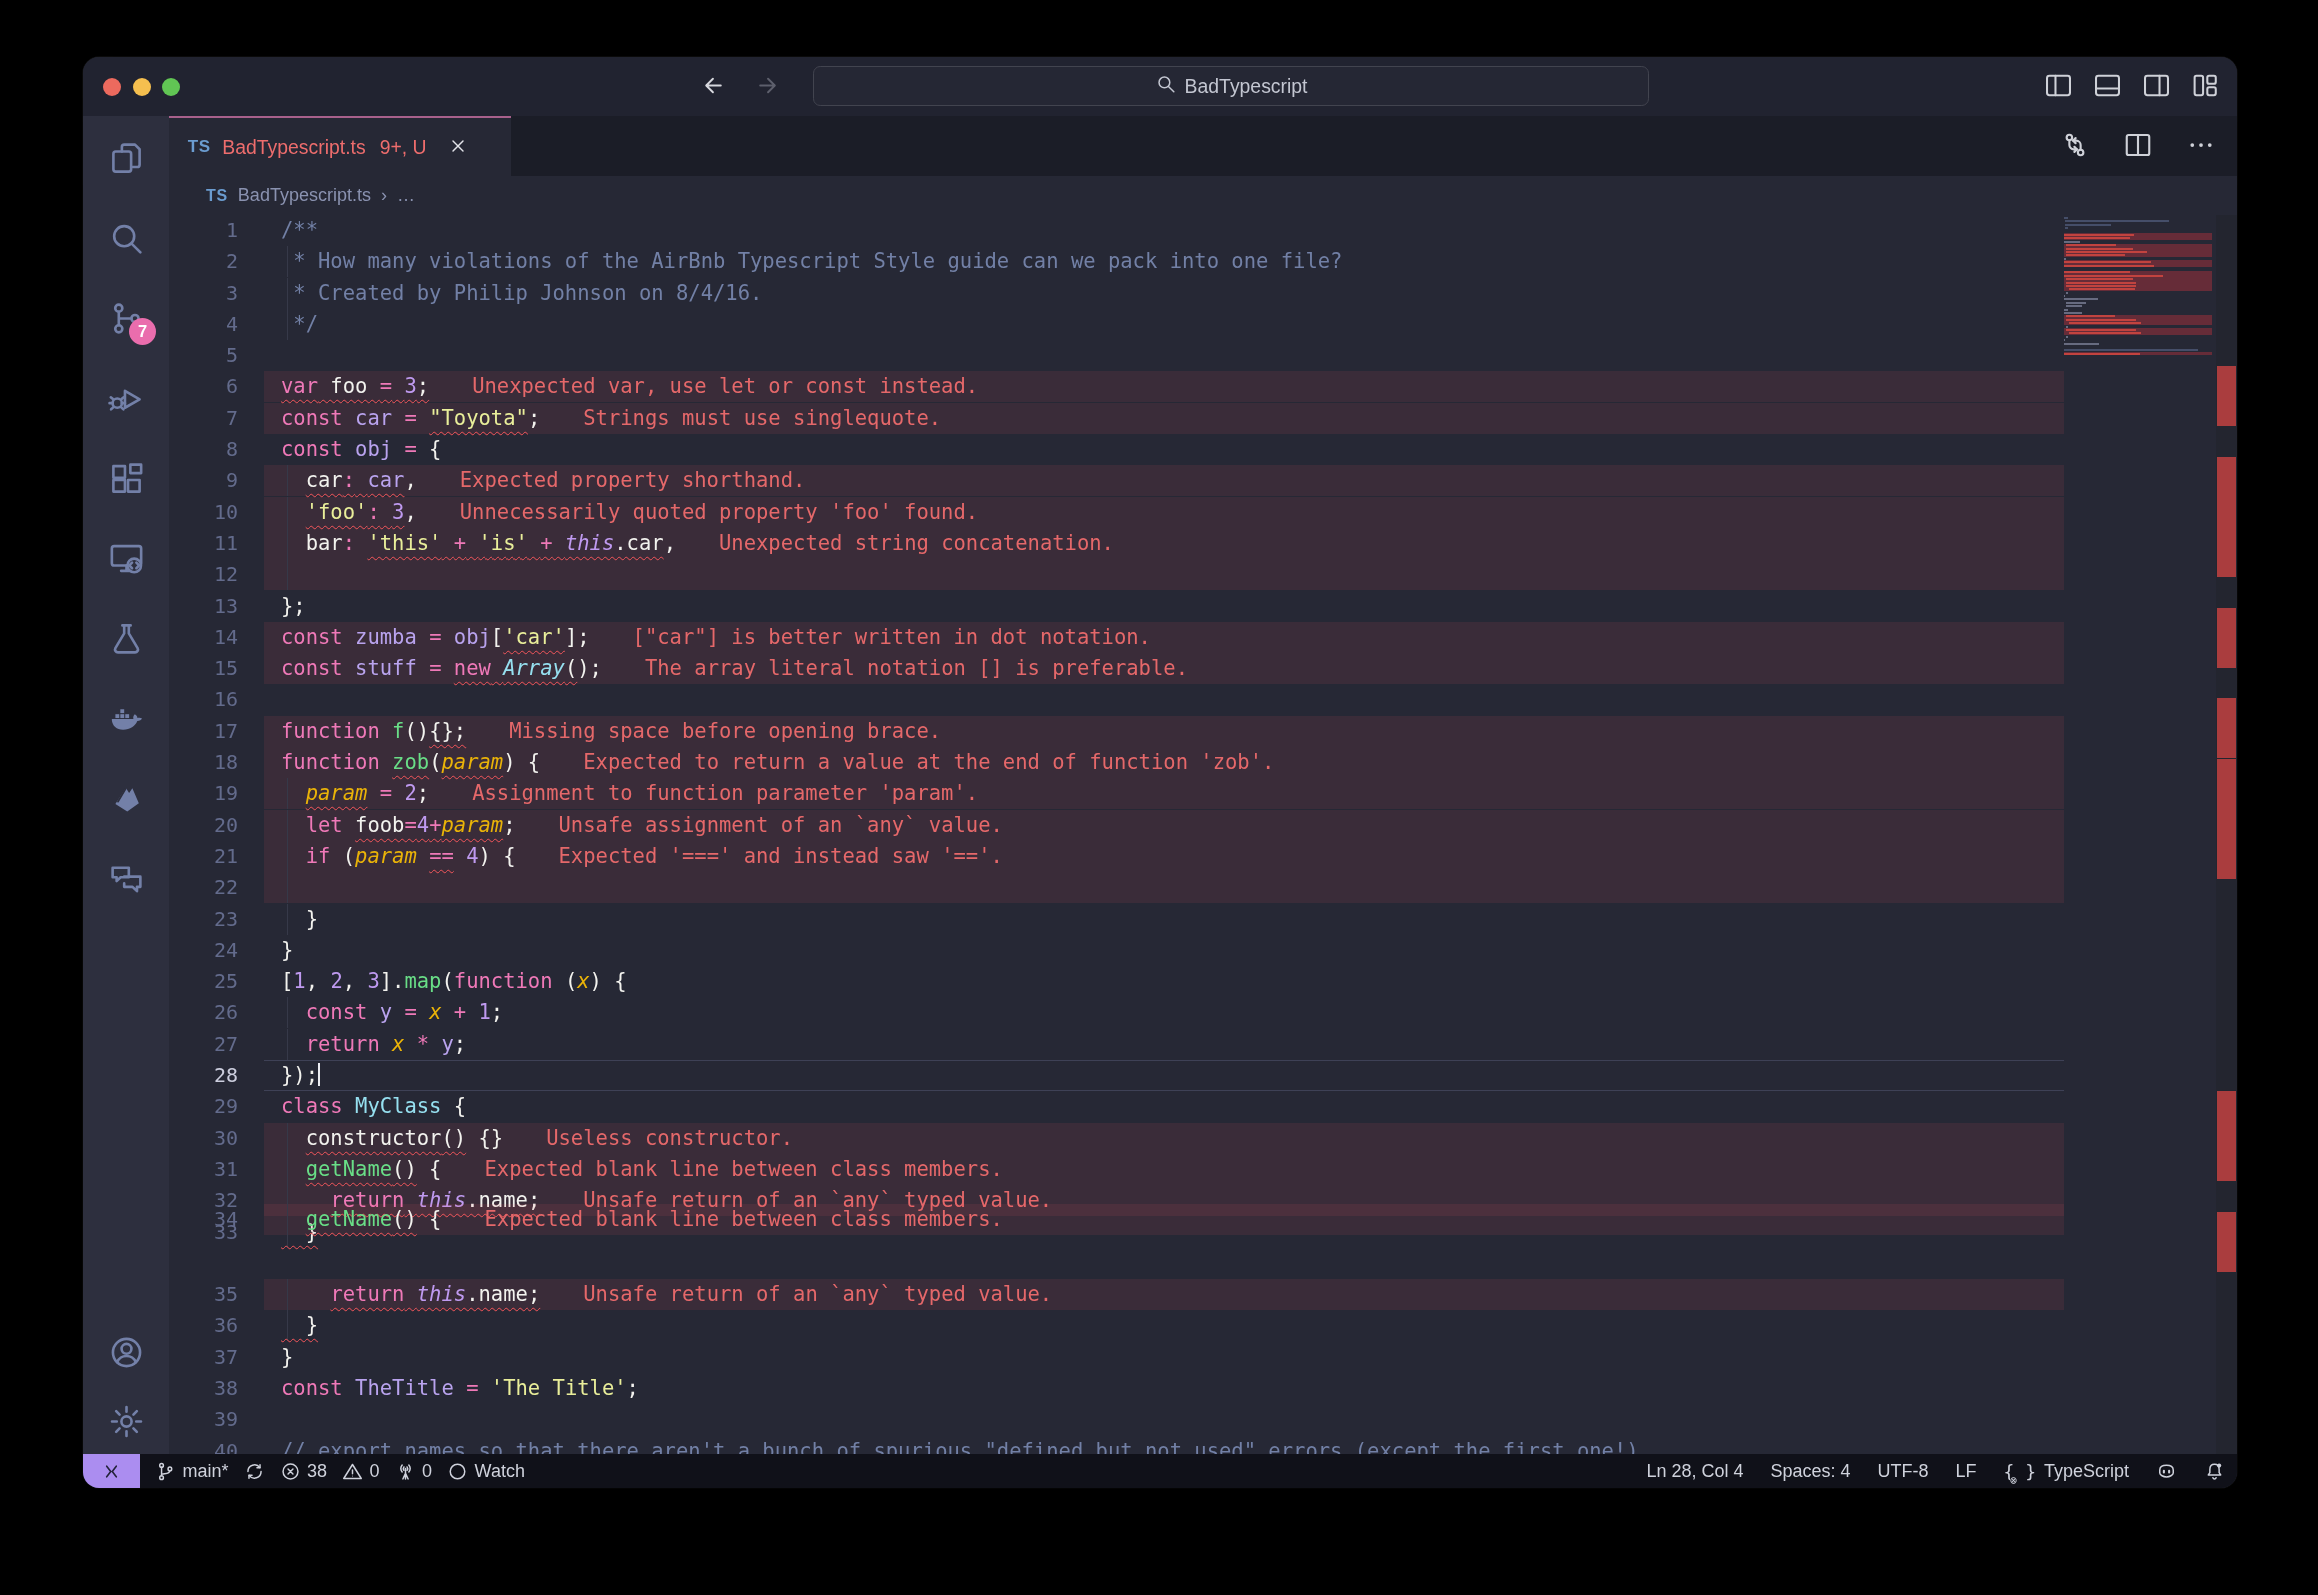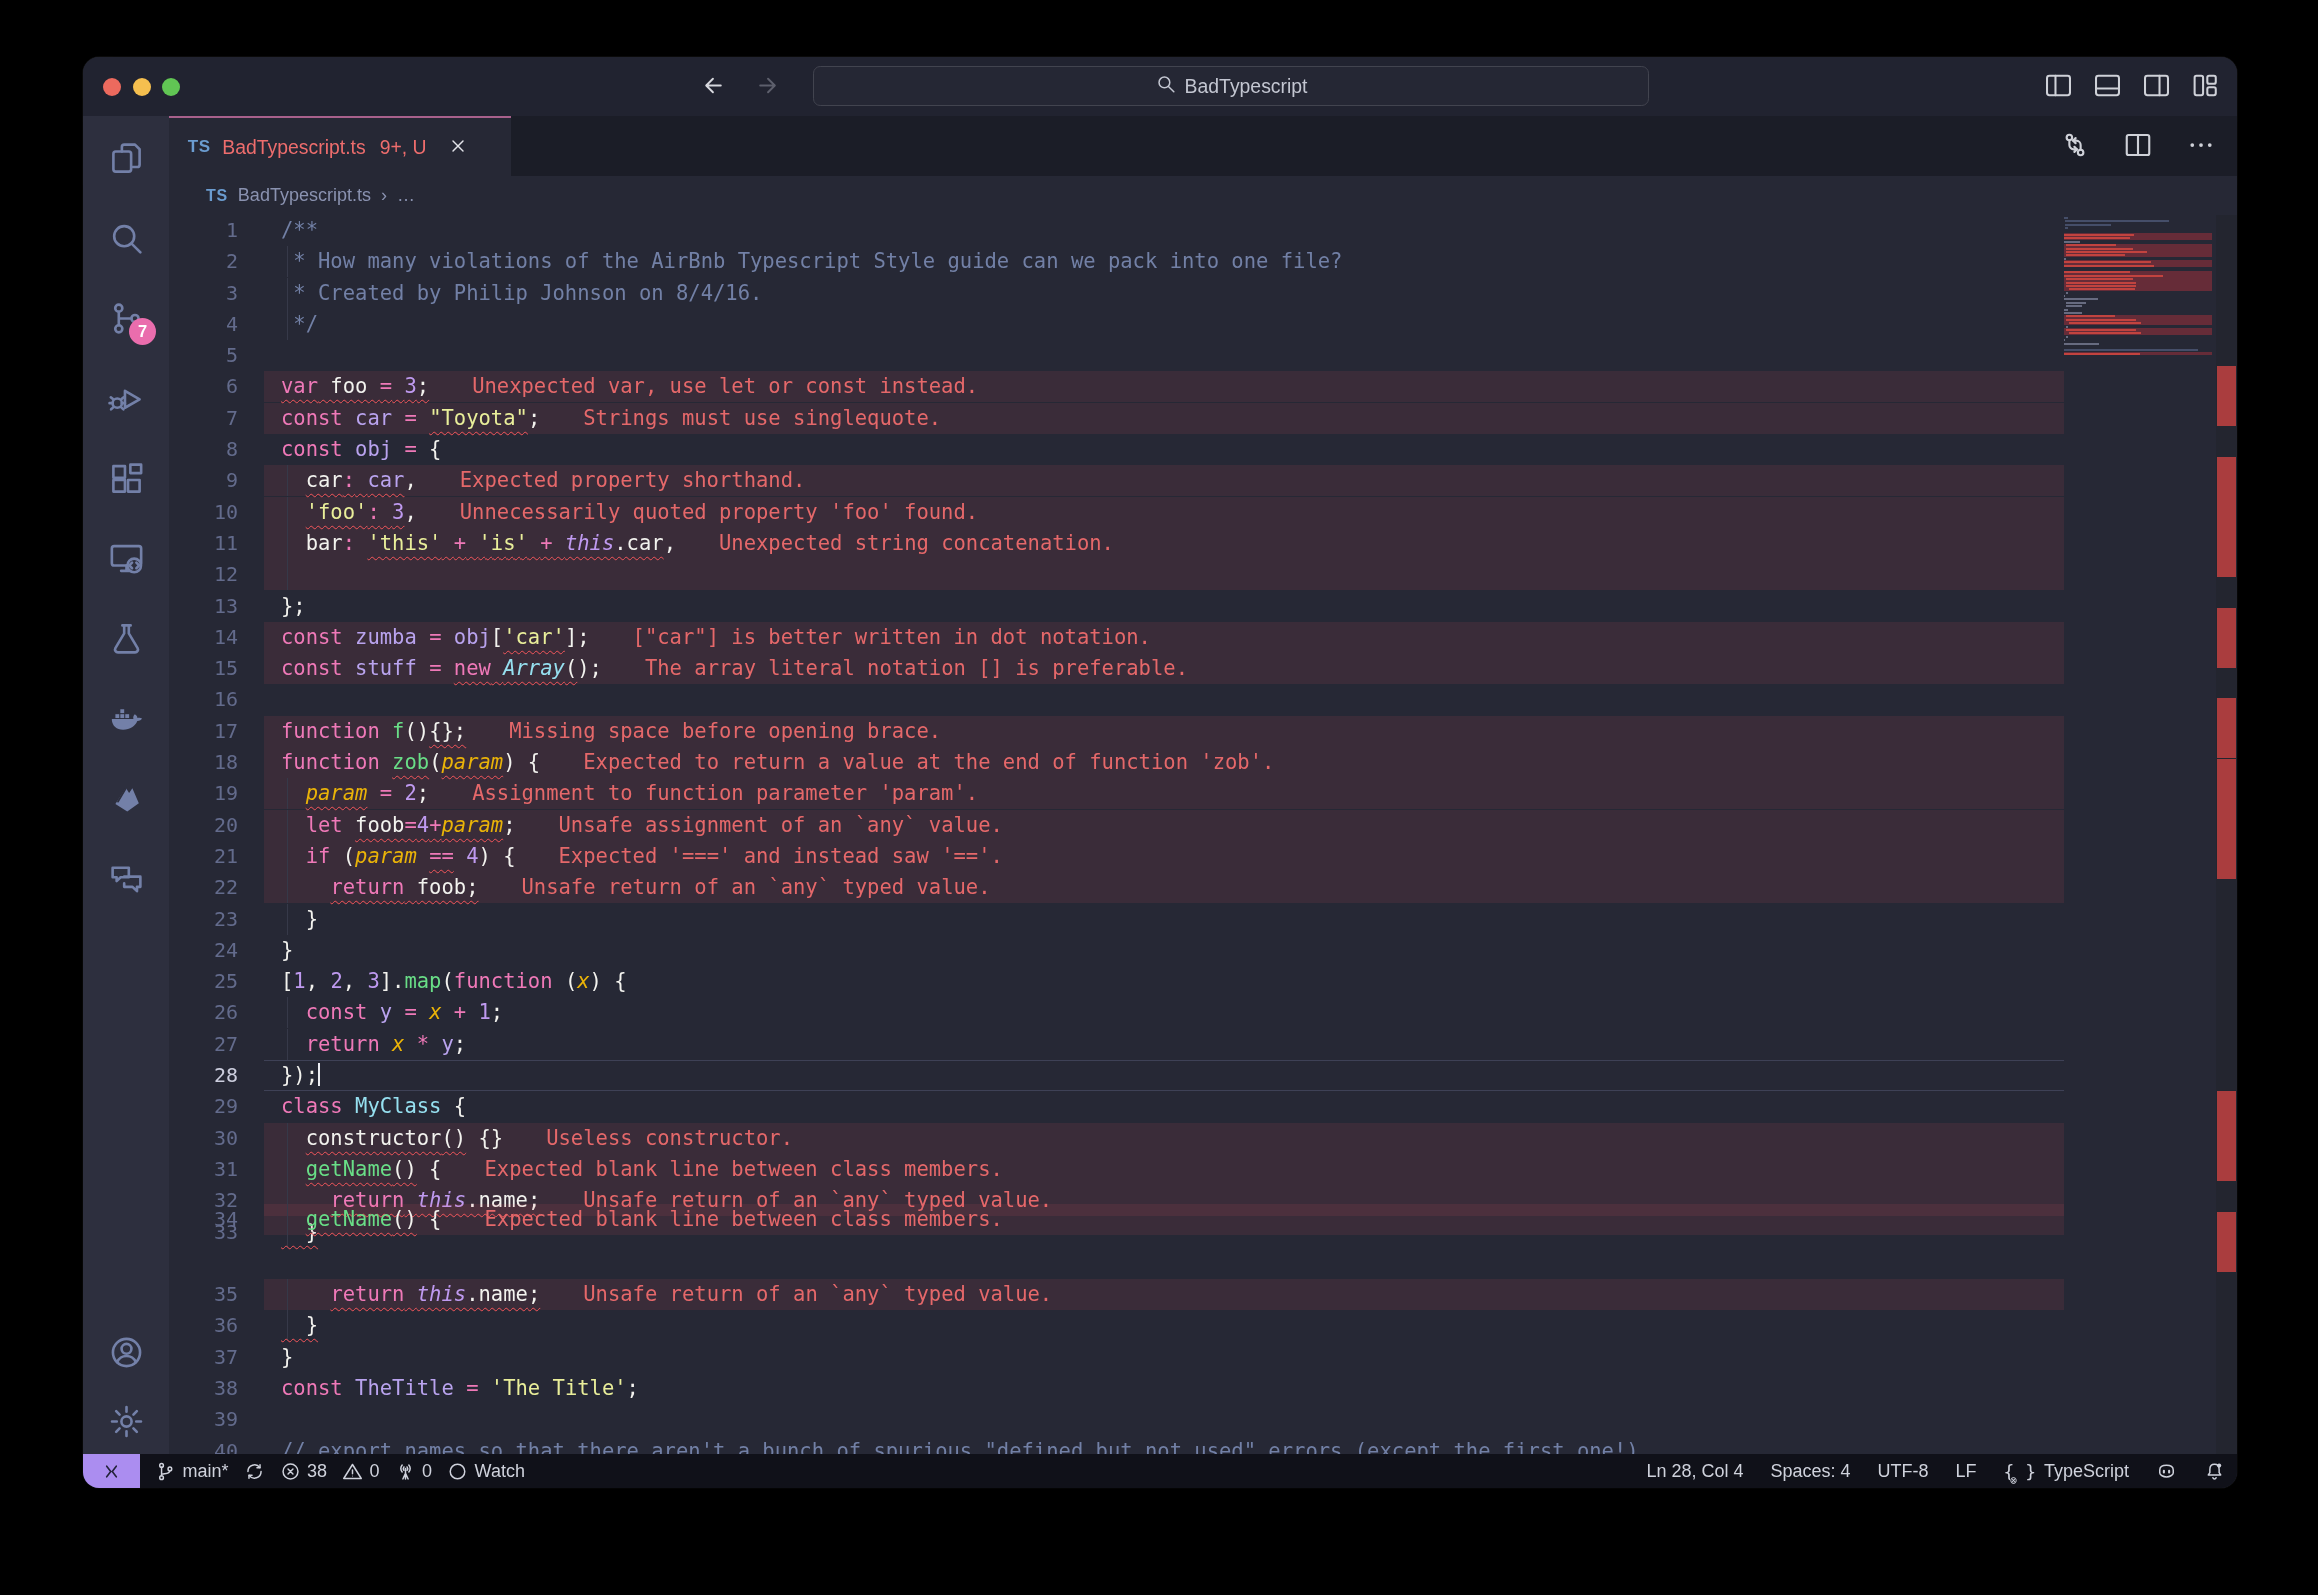--- a/index.html
+++ b/index.html
@@ -348,21 +348,20 @@
         <div class="row err" style="top: 626px;">
           <div class="linehl"></div>
           <span class="ln">21</span>
           <div class="guide"></div>
           <div class="code"><span><span class="c-fg">  </span><span class="c-kw">if</span><span class="c-fg"> (</span><span class="c-par">param</span><span class="c-fg"> </span></span><span class="sq"><span class="c-op">==</span></span><span><span class="c-fg"> </span><span class="c-num">4</span><span class="c-fg">) {</span></span><span class="errmsg">Expected '===' and instead saw '=='.</span></div>
         </div>
         <div class="row err" style="top: 657px;">
           <div class="linehl"></div>
           <span class="ln">22</span>
           <div class="guide"></div>
-          <div class="code"><span><span class="c-fg">    </span></span><span class="sq"><span class="c-kw">return</span><span class="c-fg"> </span><span class="c-fg">foob</span><span class="c-fg">;</span></span><span class="errmsg">Unsafe return of an `any` typed value.</span></div>
         </div>
         <div class="row" style="top: 689px;">
           <div class="linehl"></div>
           <span class="ln">23</span>
           <div class="guide"></div>
           <div class="code"><span><span class="c-fg">  }</span></span></div>
         </div>
         <div class="row" style="top: 720px;">
           <div class="linehl"></div>
           <span class="ln">24</span>

